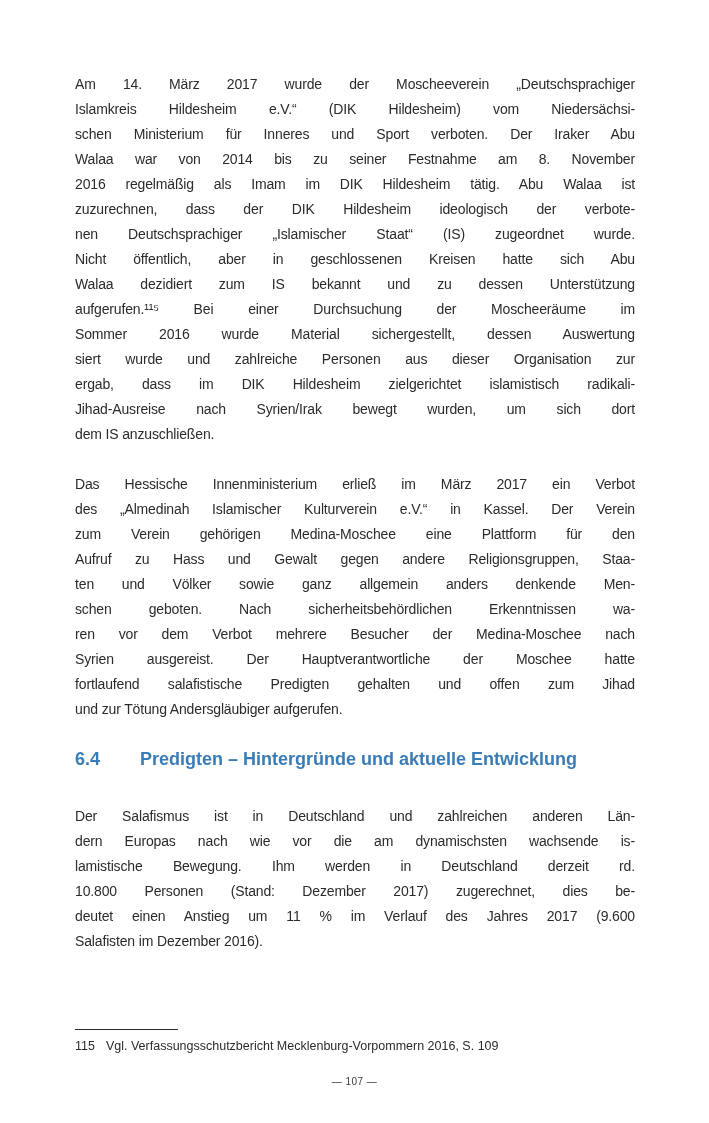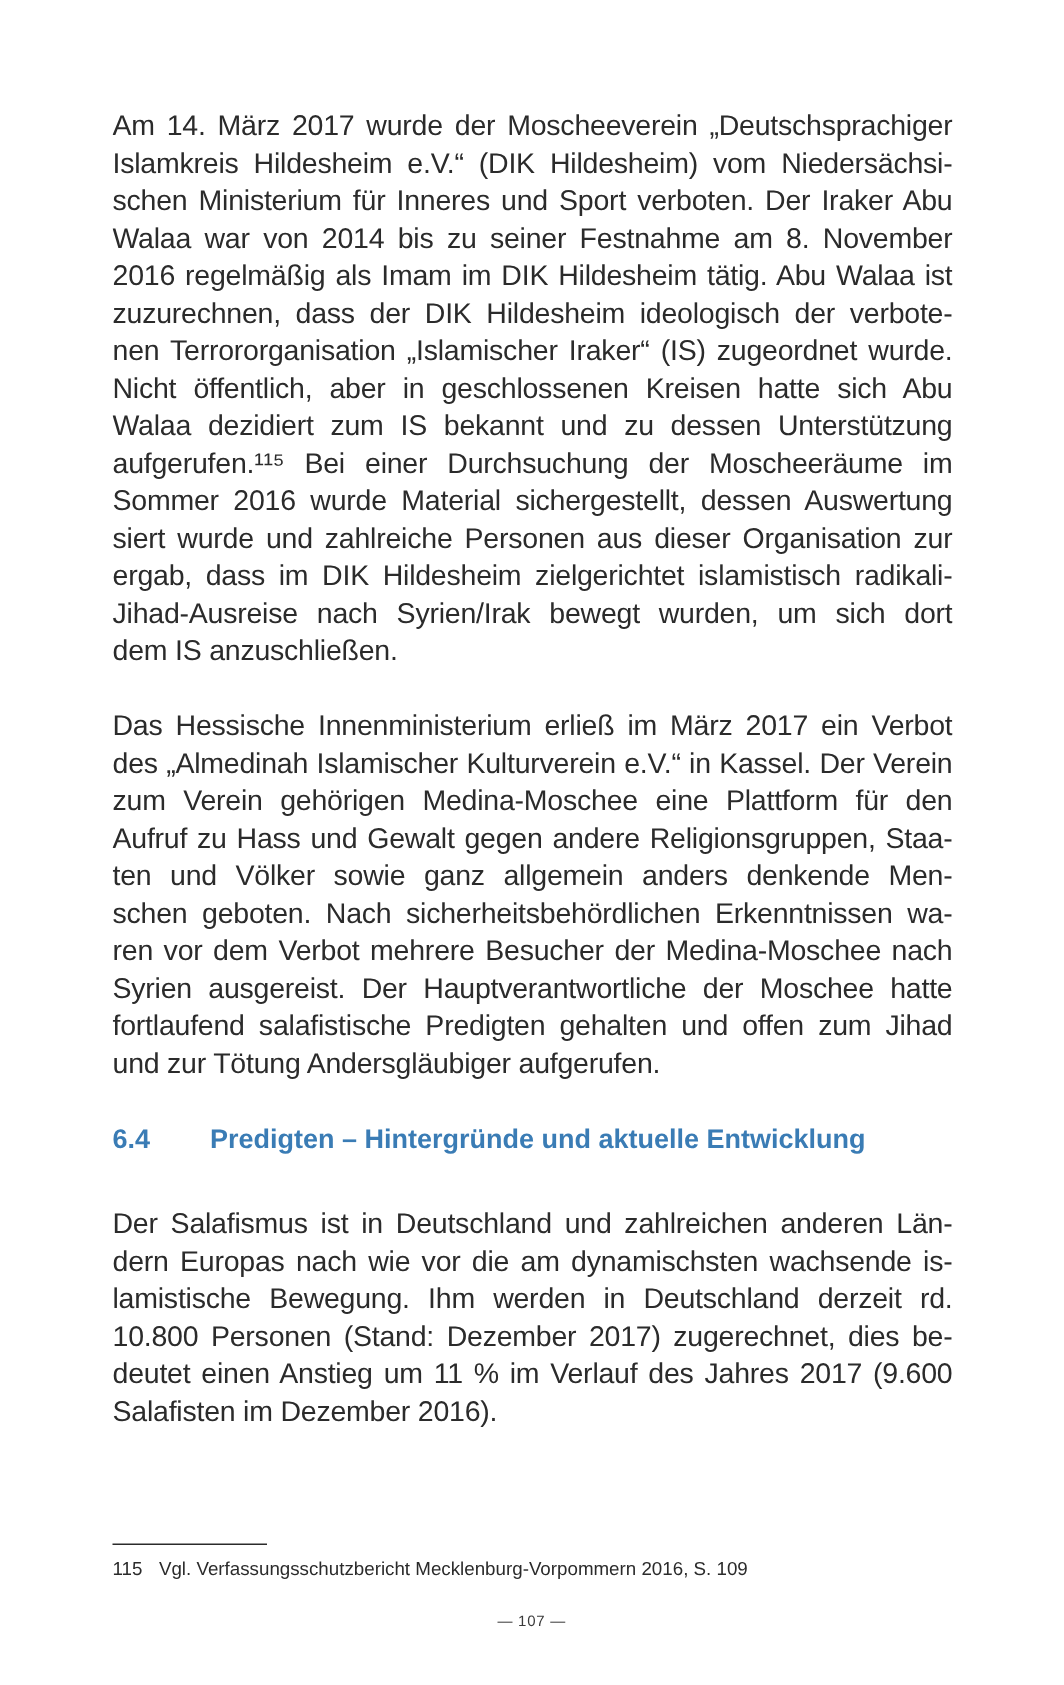--- a/index.html
+++ b/index.html
@@ -16,21 +16,21 @@
     width: 709px; height: 1123px;
     background: #ffffff;
   }
   .content {
     position: absolute;
     left: 75px; top: 72px;
     width: 560px;
   }
   .para { margin-bottom: 25px; }
   .line {
-    font-size: 19px;
+    font-size: 14px;
     line-height: 25px;
     letter-spacing: -0.15px;
     color: var(--ink);
     text-align: justify;
     text-align-last: justify;
     overflow: hidden;
     white-space: nowrap;
   }
   .line.last {
     text-align-last: left;
@@ -78,21 +78,21 @@
 
 <div class="page">
   <div class="content">
       <div class="para">
         <div class="line">Am 14. März 2017 wurde der Moscheeverein „Deutschsprachiger</div>
         <div class="line">Islamkreis Hildesheim e.V.“ (DIK Hildesheim) vom Niedersächsi-</div>
         <div class="line">schen Ministerium für Inneres und Sport verboten. Der Iraker Abu</div>
         <div class="line">Walaa war von 2014 bis zu seiner Festnahme am 8. November</div>
         <div class="line">2016 regelmäßig als Imam im DIK Hildesheim tätig. Abu Walaa ist</div>
         <div class="line">zuzurechnen, dass der DIK Hildesheim ideologisch der verbote-</div>
-        <div class="line">nen Terrororganisation „Islamischer Iraker“ (IS) zugeordnet wurde.</div>
+        <div class="line">nen Deutschsprachiger „Islamischer Staat“ (IS) zugeordnet wurde.</div>
         <div class="line">Nicht öffentlich, aber in geschlossenen Kreisen hatte sich Abu</div>
         <div class="line">Walaa dezidiert zum IS bekannt und zu dessen Unterstützung</div>
         <div class="line">aufgerufen.¹¹⁵ Bei einer Durchsuchung der Moscheeräume im</div>
         <div class="line">Sommer 2016 wurde Material sichergestellt, dessen Auswertung</div>
         <div class="line">siert wurde und zahlreiche Personen aus dieser Organisation zur</div>
         <div class="line">ergab, dass im DIK Hildesheim zielgerichtet islamistisch radikali-</div>
         <div class="line">Jihad-Ausreise nach Syrien/Irak bewegt wurden, um sich dort</div>
         <div class="line last">dem IS anzuschließen.</div>
       </div>
       <div class="para">

